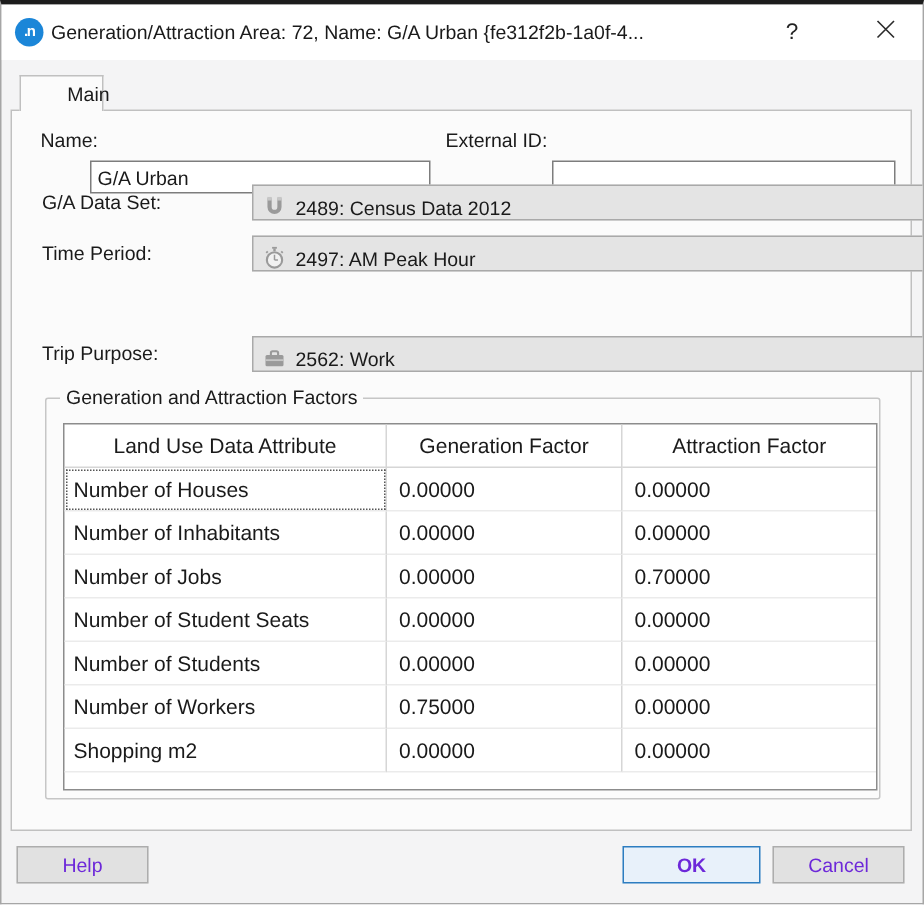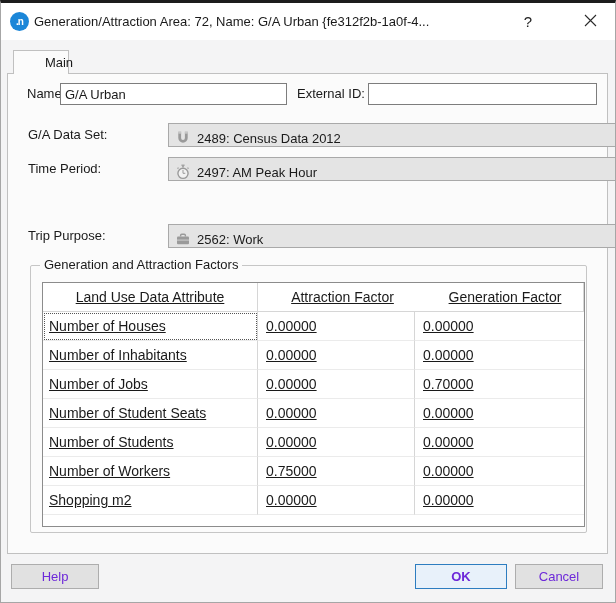--- a/index.html
+++ b/index.html
@@ -21,33 +21,33 @@
   .cap-help{left:510px;font-size:15px;color:#222;}
   .cap-close{left:572px;}
   
   .tab{position:absolute;left:12px;top:47px;width:56px;height:24px;z-index:3;
     background:#fbfbfb;border:1px solid #c0c0c0;border-bottom:none;
     font-size:13px;display:flex;align-items:center;justify-content:center;padding-left:36px;}
   .pane{position:absolute;left:6px;top:70px;width:601px;height:481px;background:#fbfbfb;border:1px solid #c0c0c0;}
   
   .lbl{position:absolute;font-size:13px;line-height:22px;height:22px;white-space:nowrap;}
   .txt{position:absolute;height:22px;border:1px solid #7d7d7d;background:#fff;font-family:"Liberation Sans",sans-serif;
-    font-size:13px;padding:0 4px;color:#1a1a1a;outline:none;}
+    font-size:13px;padding:0 4px;color:#1a1a1a;outline:none;margin-top:24px;}
   .row{position:absolute;left:0;right:0;height:24px;}
   .row .flabel{position:absolute;left:27px;top:0;height:24px;line-height:24px;font-size:13px;white-space:nowrap;}
   .combo{position:absolute;left:167px;top:0;width:472px;height:24px;background:#e4e4e4;border:1px solid #a9a9a9;
     display:flex;align-items:flex-end;padding-left:5px;font-size:13px;cursor:default;}
   .combo .cicon{width:17px;height:17px;margin-right:6px;display:flex;align-items:center;justify-content:center;flex:0 0 auto;}
   .combo .chev{position:absolute;right:9px;top:9px;}
   
   .group{position:absolute;left:29px;top:262px;width:557px;height:268px;border:1px solid #c6c6c6;border-radius:2px;}
   .group-title{position:absolute;left:39px;top:254px;background:#fbfbfb;padding:0 4px;font-size:13px;z-index:2;}
   
   .table{position:absolute;left:41px;top:279px;width:543px;height:245px;background:#fff;border:1px solid #8c8c8c;font-size:14px;}
-  .thead,.tr{display:flex;width:100%;text-decoration:underline;}
+  .thead,.tr{display:flex;width:100%;}
   .th{height:29px;line-height:29px;text-align:center;border-bottom:1px solid #d6d6d6;overflow:hidden;white-space:nowrap;}
   .td{height:29px;line-height:29px;border-bottom:1px solid #ebebeb;overflow:hidden;white-space:nowrap;}
   .c1{width:215px;border-right:1px solid #d6d6d6;padding-left:6px;}
   .c2{width:157px;border-right:1px solid #d6d6d6;padding-left:8px;}
   .c3{width:169px;padding-left:8px;}
   .th.c1,.th.c2,.th.c3{padding-left:0;}
   .td.focus{outline:1px dotted #555;outline-offset:-2px;}
   
   .btn{position:absolute;top:561px;height:25px;background:#e1e1e1;border:1px solid #adadad;
     font-family:"Liberation Sans",sans-serif;font-size:13px;color:#6d28d9;
@@ -147,22 +147,22 @@
       </span>
     </div>
   </div>
 
   <div class="group-title">Generation and Attraction Factors</div>
   <div class="group"></div>
 
   <div class="table">
     <div class="thead">
       <div class="th c1">Land Use Data Attribute</div>
+      <div class="th c2">Generation Factor</div>
       <div class="th c3">Attraction Factor</div>
-      <div class="th c2">Generation Factor</div>
     </div>
     <div class="tr">
       <div class="td c1 focus">Number of Houses</div>
       <div class="td c2">0.00000</div>
       <div class="td c3">0.00000</div>
     </div>
     <div class="tr">
       <div class="td c1">Number of Inhabitants</div>
       <div class="td c2">0.00000</div>
       <div class="td c3">0.00000</div>

